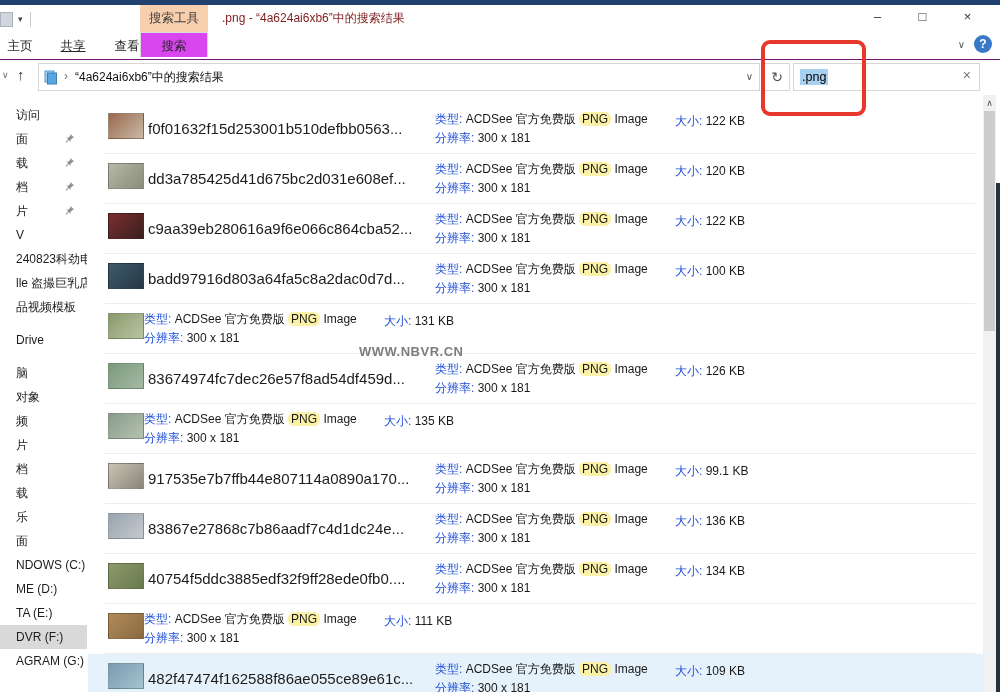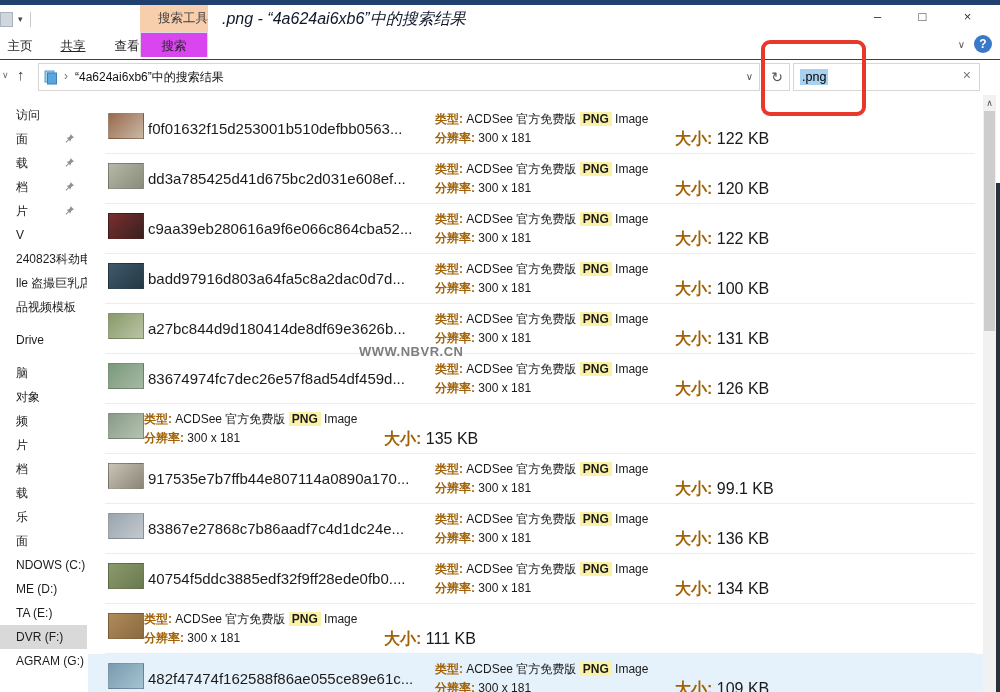--- a/index.html
+++ b/index.html
@@ -7,22 +7,22 @@
           font-family:"Liberation Sans",sans-serif;color:#1a1a1a;}
 
   
   .top-strip{position:absolute;left:0;top:0;width:1000px;height:5px;background:#20406e;}
   .titlebar{position:absolute;left:0;top:5px;width:1000px;height:27px;background:#fff;}
   .qat{position:absolute;left:0;top:4px;height:20px;display:flex;align-items:center;}
   .qat-icon{width:11px;height:13px;background:#cfd6de;border:1px solid #aab4bf;margin-right:5px;}
   .qat-drop{font-size:9px;color:#444;margin-right:7px;}
   .qat-sep{width:1px;height:15px;background:#c9c9c9;}
   .context-tab{position:absolute;left:140px;top:0;width:68px;height:27px;line-height:27px;
-               text-align:right;background:var(--context_tab_bg,#f8cfad);font-size:12.5px;color:#3c3c3c;}
-  .window-title{position:absolute;left:222px;top:0;height:27px;line-height:27px;font-size:16px;color:#0f172a;font-style:italic;}
+               text-align:center;background:var(--context_tab_bg,#f8cfad);font-size:12.5px;color:#3c3c3c;}
+  .window-title{position:absolute;left:222px;top:0;height:27px;line-height:27px;font-size:12px;color:#7f1d1d;}
   .win-controls{position:absolute;right:10px;top:0;display:flex;}
   .win-btn{width:45px;height:26px;line-height:24px;text-align:center;font-size:13px;color:#333;}
 
   
   .tabs-row{position:absolute;left:0;top:32px;width:1000px;height:27px;background:#fff;border-bottom:3px solid #701a75;}
   .tab{position:absolute;top:1px;height:26px;line-height:26px;text-align:center;font-size:12.5px;color:#262626;}
   .tab-home{left:-6px;width:52px;}
   .tab-share{left:46px;width:54px;text-decoration:underline;}
   .tab-view{left:100px;width:54px;}
   .tab-search{left:140px;width:68px;background:#d946ef;border:1px solid #dcdcdc;border-bottom:1px solid #fff;box-sizing:border-box;top:0;}
@@ -65,24 +65,24 @@
   
   .filelist{position:absolute;left:88px;top:0;width:895px;height:597px;padding-top:9px;box-sizing:border-box;overflow:hidden;}
   .file-row{position:relative;height:50px;box-sizing:border-box;display:flex;align-items:flex-start;padding-top:6px;}
   .file-row::after{content:"";position:absolute;left:17px;right:8px;bottom:0;height:1px;background:#ececec;}
   .file-row.selected{background:var(--selected_row_bg,#e6f2fb);}
   .thumb{flex:0 0 auto;width:36px;height:26px;margin-left:20px;margin-top:3px;
          border:1px solid rgba(0,0,0,0.18);box-sizing:border-box;background:#bbb;}
   .fname{flex:0 0 auto;width:287px;margin-left:4px;margin-top:9px;font-size:15px;line-height:20px;color:#1c1c1c;
          white-space:nowrap;overflow:hidden;}
   .fmeta{flex:0 0 auto;width:240px;font-size:12px;line-height:19px;white-space:nowrap;}
-  .fmeta .lbl,.fsize .lbl{color:#a16207;font-weight:bold;}
+  .fmeta .lbl,.fsize .lbl{color:#1d4ed8;}
   .fmeta .val,.fsize .val{color:#191919;}
-  .hl{background:var(--png_highlight_bg,#fbf2a7);padding:0 3px;border-radius:0;color:#191919;font-weight:bold;}
-  .fsize{flex:0 0 auto;margin-top:19px;font-size:16px;line-height:19px;white-space:nowrap;}
+  .hl{background:var(--png_highlight_bg,#fbf2a7);padding:0 3px;border-radius:6px;color:#191919;}
+  .fsize{flex:0 0 auto;margin-top:2px;font-size:12px;line-height:19px;white-space:nowrap;}
 
   .watermark{position:absolute;left:359px;top:249px;font-size:13px;font-weight:bold;color:#7d7d7d;letter-spacing:0.5px;}
 
   
   .scrollbar{position:absolute;right:4px;top:0;width:13px;height:597px;background:#f1f1f1;}
   .scroll-up{height:16px;text-align:center;line-height:16px;font-size:9px;color:#555;}
   .scroll-thumb{position:absolute;left:1px;top:16px;width:11px;height:220px;background:#cdcdcd;}
   .right-edge{position:absolute;right:0;top:88px;width:4px;height:604px;background:#26323e;}
 </style>
 </head>
@@ -350,21 +350,20 @@
             </div>
           </div>
           <div class="fsize">
             <span class="lbl">大小:</span>
             <span class="val">100 KB</span>
           </div>
         </div>
 
         <div class="file-row">
           <div class="thumb" style="background: linear-gradient(135deg, rgb(138, 154, 106), rgb(185, 196, 165));"></div>
-          <div class="fname">a27bc844d9d180414de8df69e3626b...</div>
           <div class="fmeta">
             <div>
               <span class="lbl">类型:</span>
               <span class="val">ACDSee 官方免费版</span>
               <span class="hl">PNG</span>
               <span class="val">Image</span>
             </div>
             <div>
               <span class="lbl">分辨率:</span>
               <span class="val">300 x 181</span>

